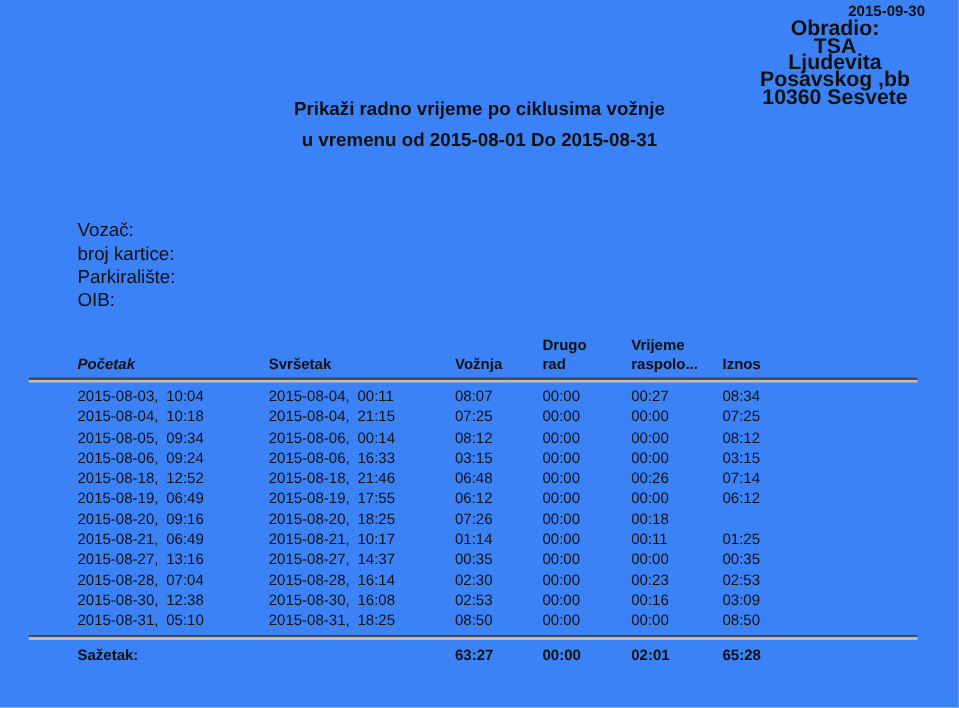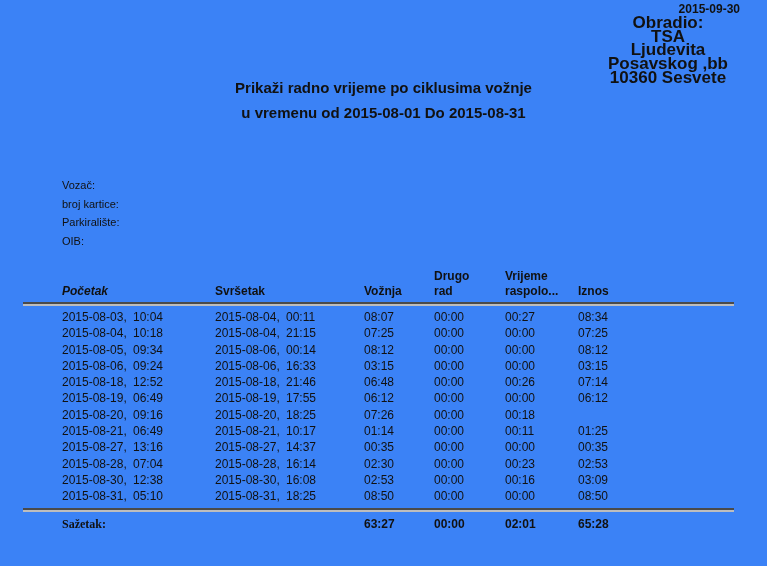--- a/index.html
+++ b/index.html
@@ -25,21 +25,21 @@
 
   
   .title {
     position:absolute; top:75px; left:0; width:767px;
     text-align:center; font-size:15px; font-weight:bold; line-height:25px;
   }
 
   
   .filters {
     position:absolute; left:62px; top:176px;
-    font-size:11px; line-height:18.6px;
+    font-size:15px; line-height:18.6px;
   }
 
   
   .table { position:absolute; left:23px; top:265px; width:711px; font-size:12px; }
   .tgrid {
     display:grid;
     grid-template-columns:71px 82px 71px 78px 70px 71px 73px 1fr;
     padding-left:39px;
   }
   .thead {
@@ -48,21 +48,21 @@
   }
   .th-pocetak { grid-column:1 / 3;font-style:italic; }
   .th-svrsetak { grid-column:3 / 5; }
   .rule {
     height:4px;
     background:linear-gradient(to bottom,#4a4a4a 0,#4a4a4a 2px,#bdbdbd 2px,#bdbdbd 4px);
   }
   .tbody { padding-top:3px; padding-bottom:3px; }
   .trow { line-height:16.3px; }
   .tsummary { font-weight:bold; margin-top:4px; line-height:16px; }
-  .ts-label { grid-column:1 / 5;font-family:Liberation Serif, serif; }
+  .ts-label { grid-column:1 / 5; }
 </style>
 </head>
 <body>
 
 <div class="page">
 
   <div class="corner-date">2015-09-30</div>
   <div class="corner-block">
     <div>Obradio:</div>
     <div>TSA</div>

